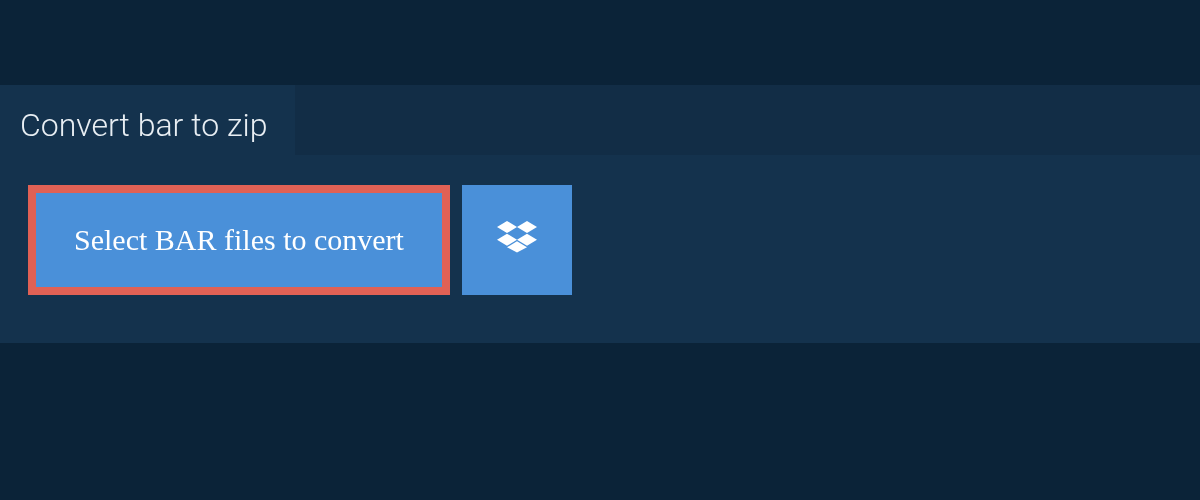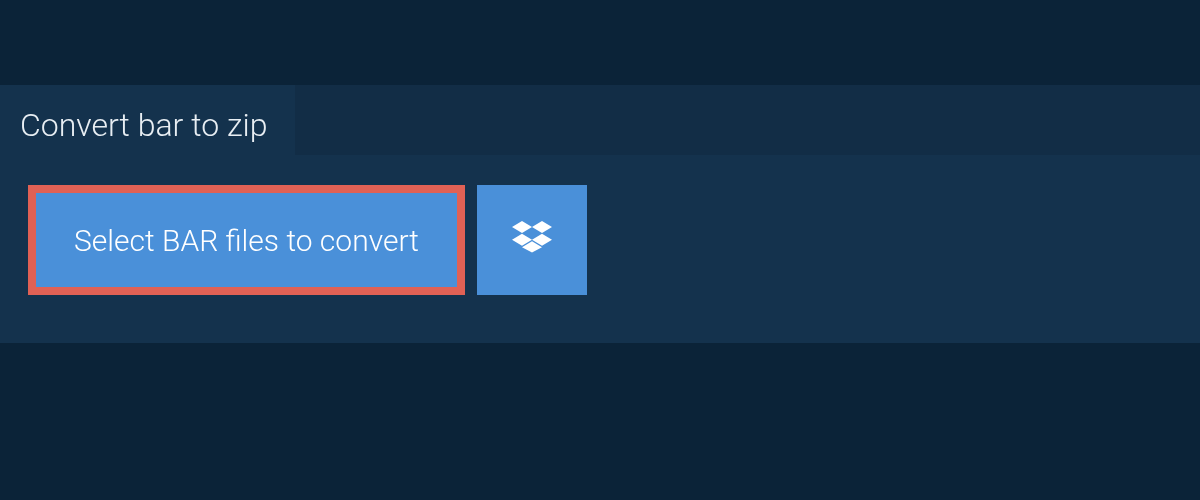--- a/index.html
+++ b/index.html
@@ -35,20 +35,21 @@
       align-items: center;
     }
     .content-panel {
       background: #14324d;
       padding: 30px 28px 48px 28px;
     }
     .button-group {
       display: flex;
       gap: 12px;
       align-items: stretch;
+      font-family: Liberation Serif, serif;
     }
     .select-button {
       background: #4a90d9;
       border: 8px solid #e06155;
       color: #ffffff;
       font-size: 30px;
       font-weight: 300;
       padding: 24px 38px;
       cursor: pointer;
       display: flex;

